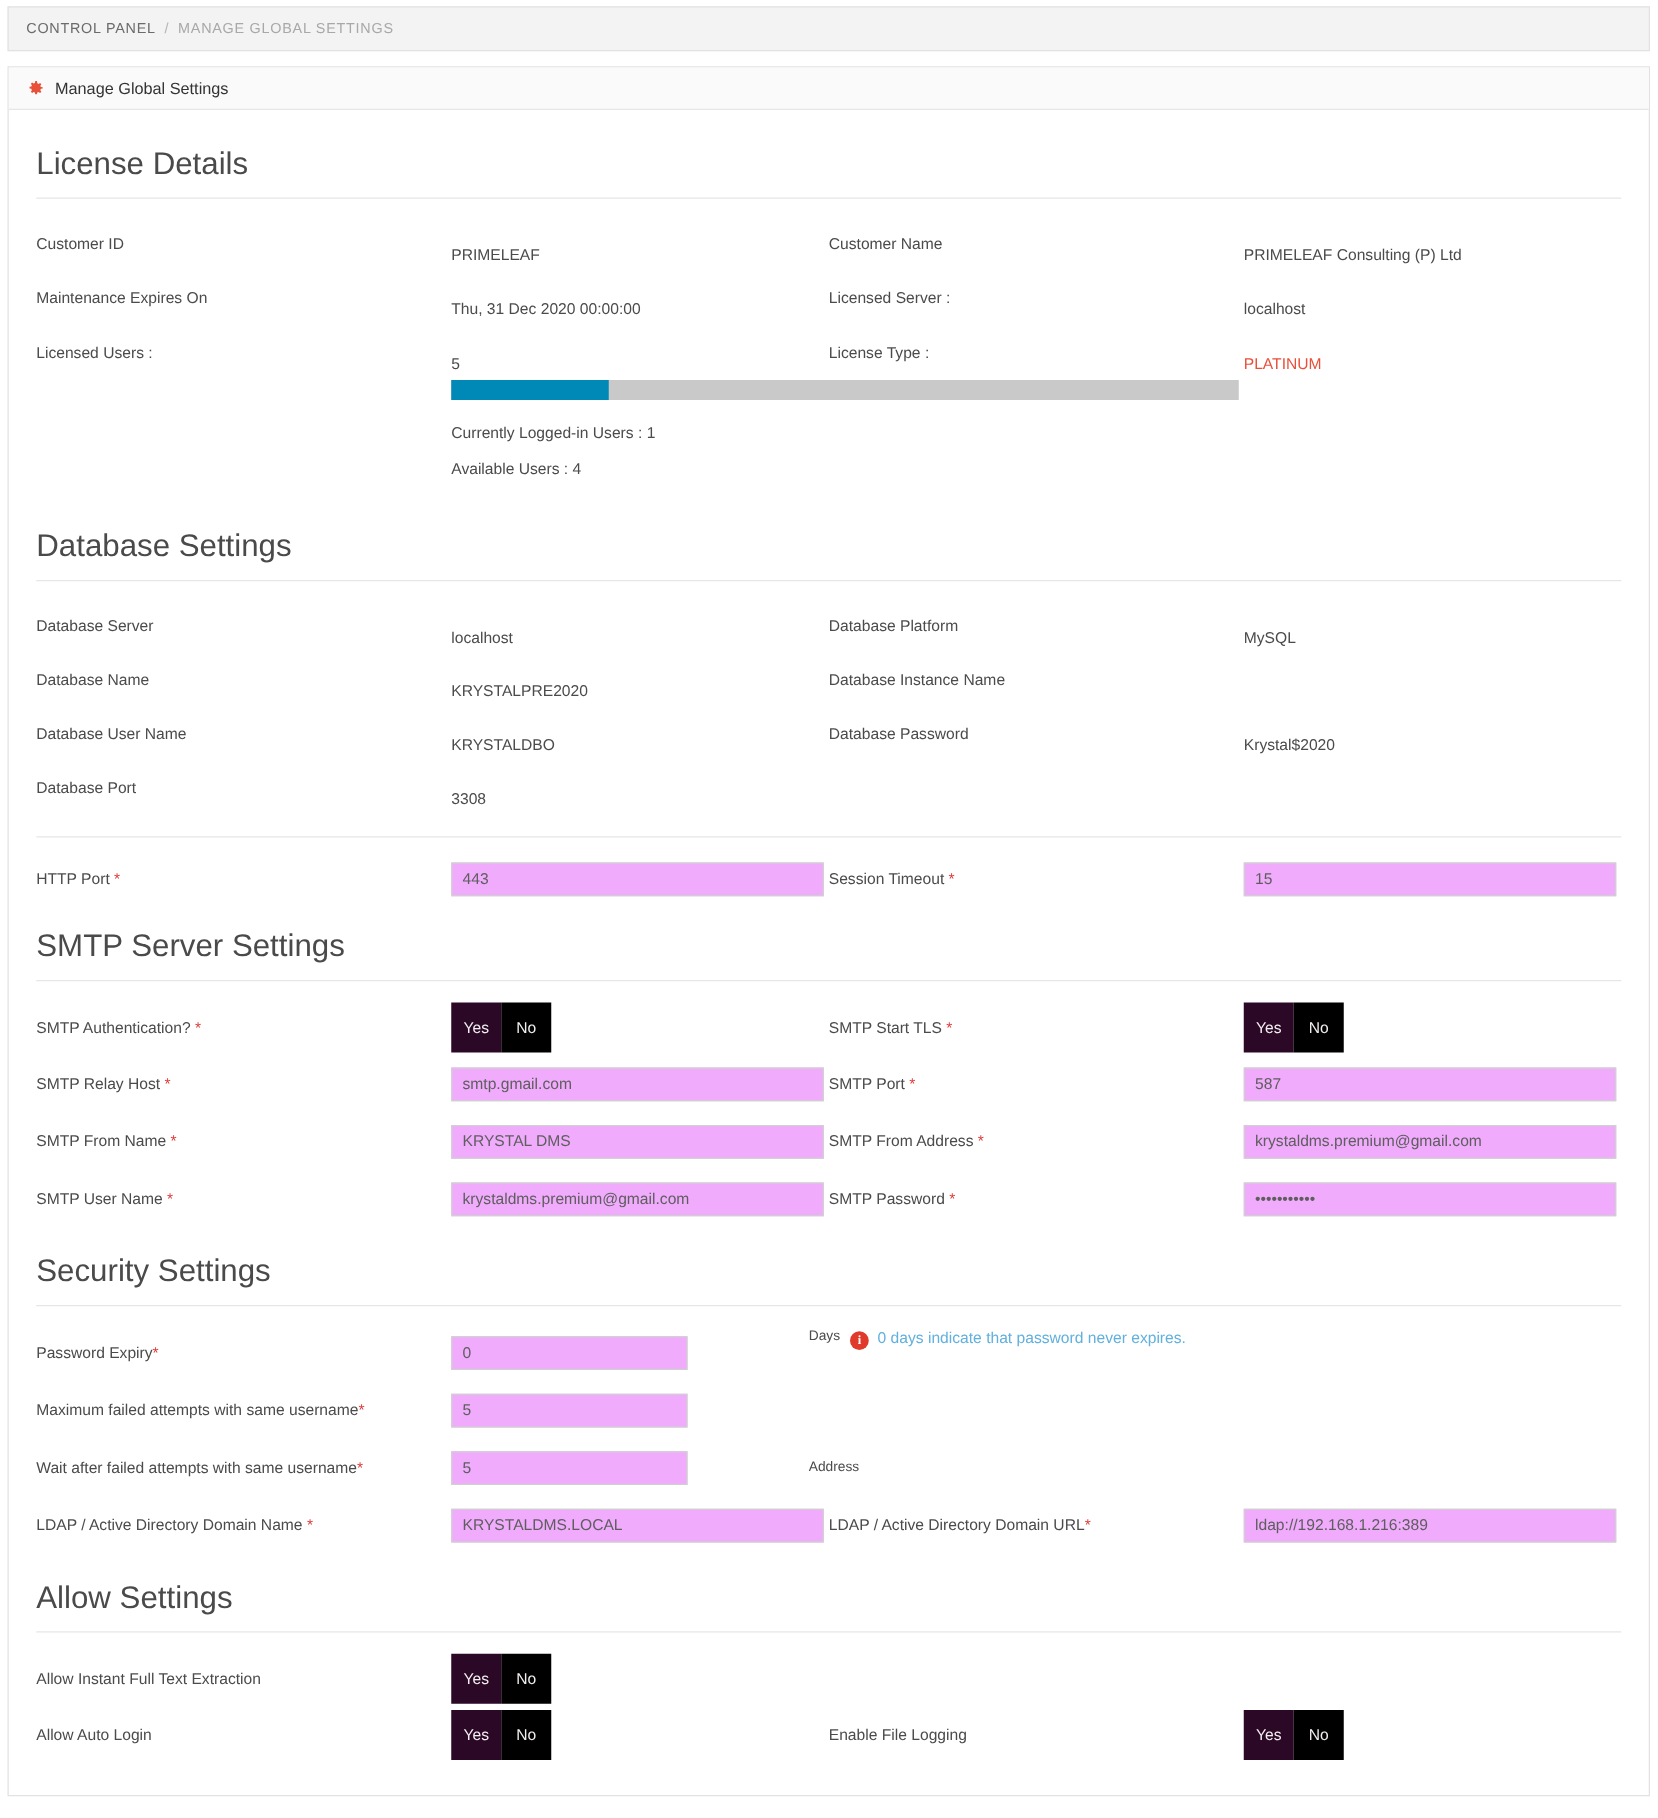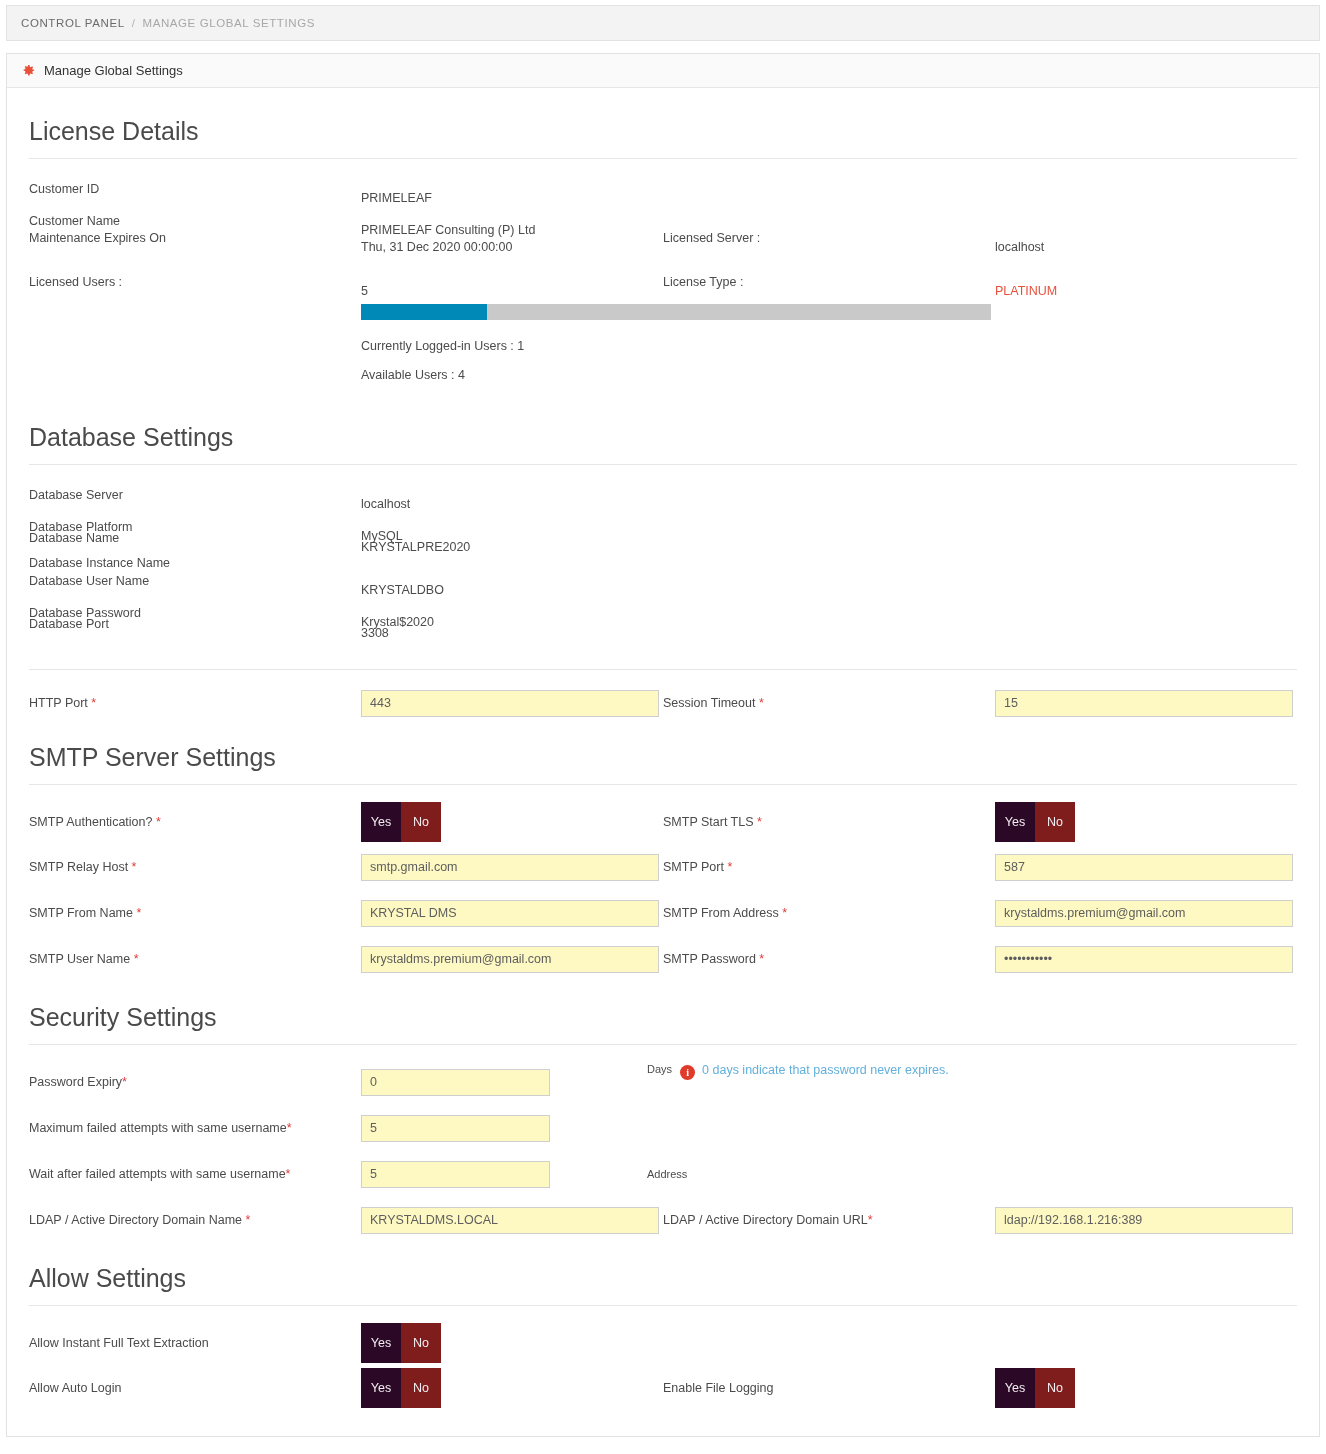--- a/index.html
+++ b/index.html
@@ -76,28 +76,28 @@
     color: #4b4b4b;
   }
   .val {
     font-size: 12.5px;
     color: #4b4b4b;
     margin-top: 18px;
   }
   .req { color: #e03a3a; }
 
   
-  .info-row { height: 43px; flex-direction: column; }
+  .info-row { height: 43px; }
   .info-row-tall { height: 44px; }
 
   
   .inp {
     height: 27px;
     border: 1px solid #cfcfcf;
-    background: #fef9c3;
+    background: #f0abfc;
     font-family: "Liberation Sans", sans-serif;
     font-size: 12.5px;
     color: #5e5e5e;
     padding: 0 8px;
     outline: none;
     border-radius: 0;
   }
   .inp-wide { width: 298px; }
   .inp-narrow { width: 189px; }
 
@@ -109,21 +109,21 @@
     user-select: none;
   }
   .toggle span {
     display: flex;
     align-items: center;
     justify-content: center;
     width: 40px;
     color: #f2eef1;
   }
   .toggle .opt-yes { background: #2b0926; }
-  .toggle .opt-no  { background: #7f1d1d; }
+  .toggle .opt-no  { background: #000000; }
 
   
   .progress-wrap {
     width: 630px;
     height: 16px;
     background: #c9c9c9;
   }
   .progress-fill {
     height: 100%;
     background: #0089b6;

